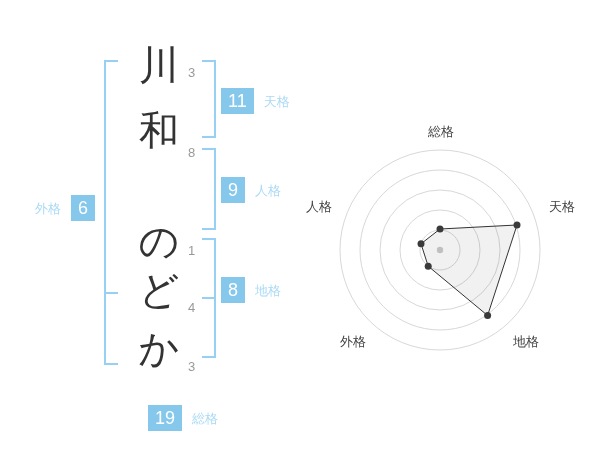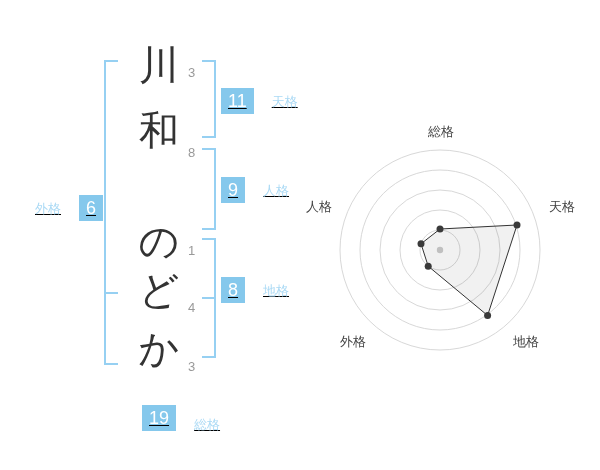--- a/index.html
+++ b/index.html
@@ -37,31 +37,31 @@
   .bracket.open-left  { border-left:0;  }   
   #bracket-gaikaku { left:104px; top:60px;  width:14px; height:305px; }
   #bracket-tenkaku { left:202px; top:60px;  width:14px; height:78px;  }
   #bracket-jinkaku { left:202px; top:148px; width:14px; height:82px;  }
   #bracket-chikaku { left:202px; top:238px; width:14px; height:120px; }
   .bracket-tick { position:absolute; height:2px; background:#96D0F2; }
   #tick-gaikaku { left:104px; top:292px; width:14px; }
   #tick-chikaku { left:202px; top:297px; width:14px; }
 
   
-  .badge-row { position:absolute; display:flex; align-items:center; gap:18px;text-decoration:underline; }
+  .badge-row { position:absolute; display:flex; align-items:center; gap:10px; }
   .badge {
     background:#85C8EC; color:#ffffff; font-size:18px;
     height:26px; line-height:26px; padding:0 7px; text-align:center;
   }
   .badge-label { color:#ABDAF5; font-size:13px; line-height:1; }
   #group-tenkaku { left:221px; top:88px;  }
   #group-jinkaku { left:221px; top:177px; }
   #group-chikaku { left:221px; top:277px; }
   #group-gaikaku { left:35px;  top:195px; }
-  #group-soukaku { left:142px; top:405px;align-items:flex-end; }
+  #group-soukaku { left:148px; top:405px; }
 
   #radar { position:absolute; left:298px; top:100px; }
 </style>
 </head>
 <body>
 
 <div class="stage">
 
   <div class="kanji c0">川</div>
   <div class="kanji c1">和</div>

